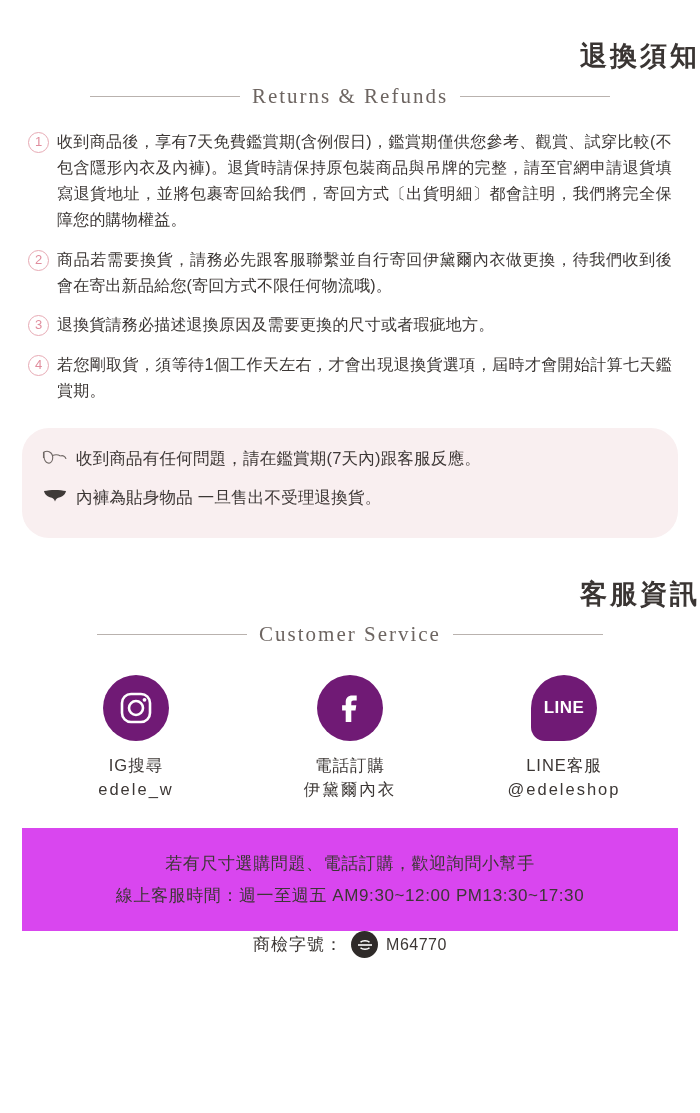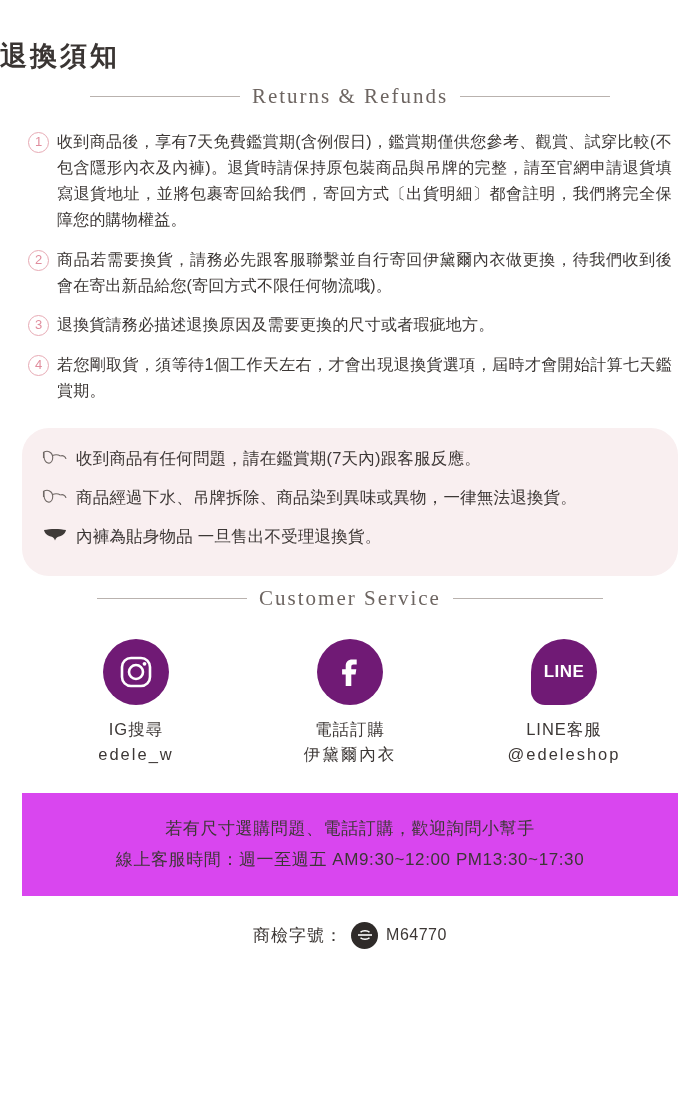--- a/index.html
+++ b/index.html
@@ -18,21 +18,21 @@
   }
   .page {
     width: 700px;
     height: 1113px;
     padding: 0;
     position: relative;
   }
 
   
   .section-title {
-    text-align: left;
+    text-align: right;
     font-size: 27px;
     font-weight: bold;
     letter-spacing: 3px;
     color: #3a3533;
     margin: 0;
     padding-top: 38px;
   }
   .section-sub-wrap {
     display: flex;
     align-items: center;
@@ -163,21 +163,20 @@
     letter-spacing: 0.6px;
     color: #3c3735;
   }
 
   
   .cert {
     display: flex;
     align-items: center;
     justify-content: center;
     gap: 8px;
-    margin-top: 26px;
   }
   .cert-label {
     font-size: 17px;
     letter-spacing: 1px;
     color: #3c3735;
   }
   .cert-mark {
     width: 27px;
     height: 27px;
     border-radius: 50%;
@@ -231,39 +230,29 @@
           <path d="M2 3 C4 2 7 2 9 4 C10.5 5.5 11 8 10.5 10.5 C10 13 8 14.5 6 14 C3.5 13.3 2.2 10.8 2 7.5 Z" fill="none" stroke="#6f6764" stroke-width="1.1"></path>
           <path d="M10.5 6.5 C13 5.5 16 5.5 18.5 7" fill="none" stroke="#6f6764" stroke-width="1.1"></path>
           <path d="M18.5 7 C21 6 23.5 7.5 24 10" fill="none" stroke="#6f6764" stroke-width="1.1"></path>
           <path d="M1.5 3 L1.5 9" fill="none" stroke="#6f6764" stroke-width="1.1"></path>
         </svg>
       </span>
       <span class="warn-text">收到商品有任何問題，請在鑑賞期(7天內)跟客服反應。</span>
     </div>
     <div class="warn-row">
       <span class="warn-icon">
-        <svg width="26" height="18" viewBox="0 0 26 18" aria-hidden="true">
-          <path d="M2 3 C4 2 7 2 9 4 C10.5 5.5 11 8 10.5 10.5 C10 13 8 14.5 6 14 C3.5 13.3 2.2 10.8 2 7.5 Z" fill="none" stroke="#6f6764" stroke-width="1.1"></path>
-          <path d="M10.5 6.5 C13 5.5 16 5.5 18.5 7" fill="none" stroke="#6f6764" stroke-width="1.1"></path>
-          <path d="M18.5 7 C21 6 23.5 7.5 24 10" fill="none" stroke="#6f6764" stroke-width="1.1"></path>
-          <path d="M1.5 3 L1.5 9" fill="none" stroke="#6f6764" stroke-width="1.1"></path>
-        </svg>
-      </span>
-      <span class="warn-text">商品經過下水、吊牌拆除、商品染到異味或異物，一律無法退換貨。</span>
-    </div>
-    <div class="warn-row">
-      <span class="warn-icon">
         <svg width="26" height="16" viewBox="0 0 26 16" aria-hidden="true">
           <path d="M2 3 C8 1.5 18 1.5 24 3 C23 7 20 9 17 9.5 C15 9.8 14 11 13 13.5 C12 11 11 9.8 9 9.5 C6 9 3 7 2 3 Z" fill="#3f3a38"></path>
         </svg>
       </span>
       <span class="warn-text">內褲為貼身物品 一旦售出不受理退換貨。</span>
     </div>
   </div>
 
+  <h1 class="section-title">客服資訊</h1>
   <div class="section-sub-wrap">
     <span class="rule"></span>
     <span class="section-sub">Customer Service</span>
     <span class="rule"></span>
   </div>
 
   <div class="socials">
 
     <div class="social">
       <div class="social-badge">

